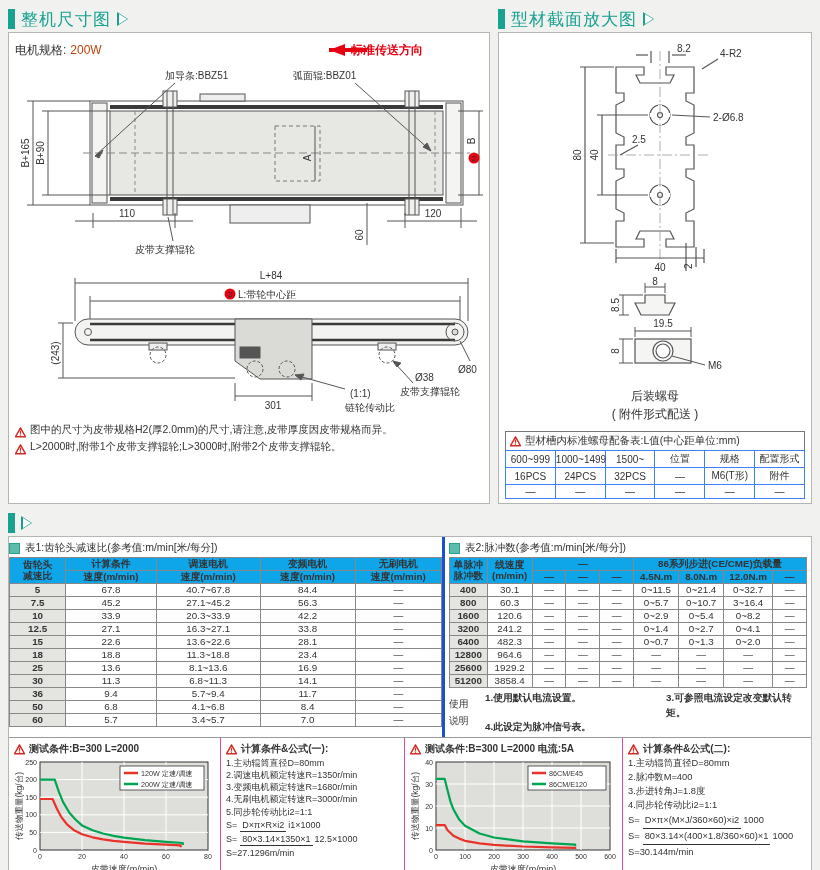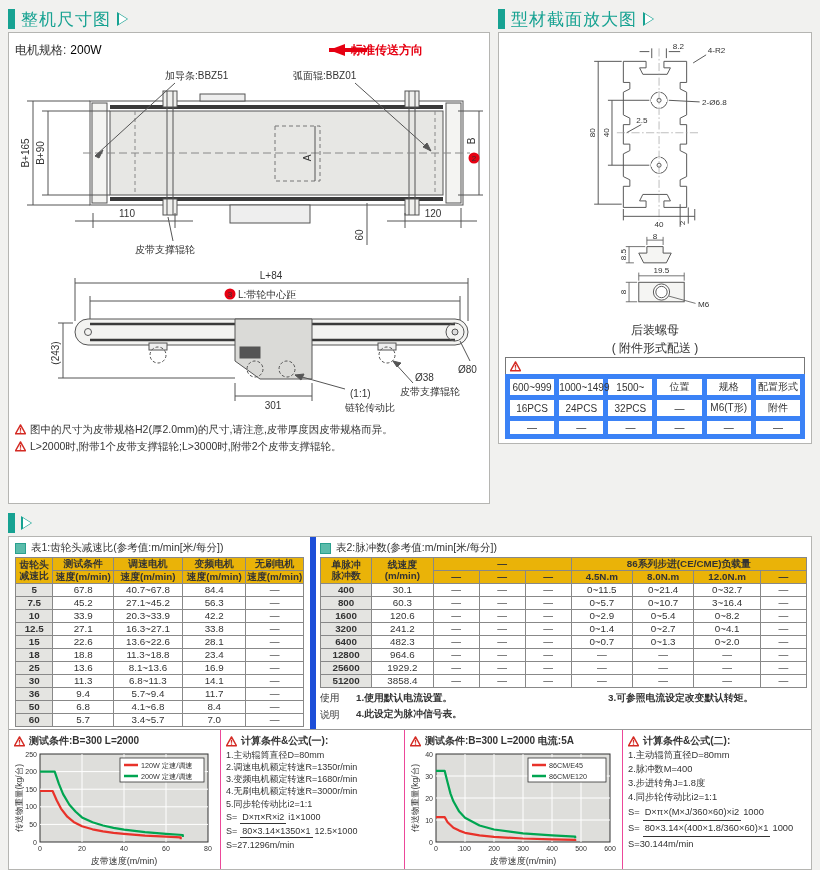--- a/index.html
+++ b/index.html
@@ -8,45 +8,45 @@
   .top-row { display:flex; gap:8px; }
   .col-left { width:482px; }
   .col-right { flex:1; }
   .sec-header { display:flex; align-items:center; height:26px; gap:6px; }
   .sec-bar { width:7px; height:20px; background:#17a292; }
   .sec-title { color:#17a292; font-weight:normal; font-size:17px; letter-spacing:1px; }
   .sec-arrow { width:0; height:0; border-left:11px solid #17a292; border-top:7px solid transparent; border-bottom:7px solid transparent; position:relative; }
   .sec-arrow:after { content:""; position:absolute; left:-9px; top:-5px; width:0; height:0; border-left:8px solid #fff; border-top:5px solid transparent; border-bottom:5px solid transparent; }
   .panel { background:#fff; border:1px solid #b5b5b2; }
   .panel-left { height:472px; padding:4px 6px; display:flex; flex-direction:column; }
-  .panel-right { height:412px; padding:4px 6px; display:flex; flex-direction:column; align-items:center; }
+  .panel-right { height:472px; padding:4px 6px; display:flex; flex-direction:column; align-items:center; }
   .motor-row { display:flex; align-items:center; height:26px; font-size:12px; }
-  .motor-val { color:#000000; margin-left:4px; }
+  .motor-val { color:#c2410c; margin-left:4px; }
   .dir { margin-left:auto; margin-right:60px; display:flex; align-items:center; gap:6px; color:#e60012; font-weight:bold; font-size:12px; }
   .dir-arrow { width:0;height:0;border-right:16px solid #e60012;border-top:6px solid transparent;border-bottom:6px solid transparent; position:relative;}
   .dir-arrow:after{content:"";position:absolute;left:0;top:-2px;width:38px;height:4px;background:#e60012;}
   svg text { font-family:"Liberation Sans", sans-serif; fill:#333; }
   .notes { font-size:10.5px; line-height:1.6; margin-top:2px; }
-  .note-line { display:flex; align-items:center; gap:4px; }
+  .note-line { display:flex; align-items:flex-end; gap:4px; }
   .warn { flex:0 0 auto; margin-top:1px; }
   .nut-caption { text-align:center; font-size:12px; line-height:1.5; }
   .nut-table-wrap { width:100%; margin-top:auto; font-size:10px; }
   .nut-title { display:flex; gap:4px; align-items:center; border:1px solid #777; border-bottom:none; padding:2px 4px; font-size:10.5px; }
   table.grid { border-collapse:collapse; width:100%; table-layout:fixed; }
-  table.grid td, table.grid th { border:5px solid #3b82f6; text-align:center; font-weight:normal; padding:1px 0; font-size:10px; }
+  table.grid td, table.grid th { border:1px solid #3b82f6; text-align:center; font-weight:normal; padding:1px 0; font-size:10px; }
   .bottom-header { margin-top:6px; }
   .bottom-panel { background:#fff; border:1px solid #b5b5b2; }
   .tables-row { display:flex; }
-  .t1-block { width:307px; border-right:6px solid #1d4ed8; padding:2px 6px; }
+  .t1-block { width:436px; border-right:3px solid #1d4ed8; padding:2px 0; }
   .t2-block { flex:1; padding:2px 4px; display:flex; flex-direction:column; }
   .tbl-title { display:flex; align-items:center; gap:5px; font-size:10.5px; height:18px; }
   .tbl-icon { width:11px; height:11px; background:#5bbcab; border:1px solid #2aa08f; }
   table.dt { border-collapse:collapse; width:100%; table-layout:fixed; }
   table.dt td, table.dt th { border:1px solid #888; font-size:9.8px; text-align:center; padding:0; height:13px; font-weight:normal; line-height:1.1; }
-  table.dt .hd { background:#eab308; font-weight:bold; }
+  table.dt .hd { background:#0ea5e9; font-weight:bold; }
   table.dt .rowhd { background:#e4e4e1; font-weight:bold; }
   .usage { display:flex; font-size:9.8px; margin-top:3px; line-height:1.5; }
   .usage-label { width:36px; display:flex; flex-direction:column; justify-content:center; gap:2px; }
   .usage-notes { flex:1; display:grid; grid-template-columns:55% 45%; column-gap:4px;font-weight:bold; }
   .charts-row { display:flex; border-top:1px solid #999; height:140px; }
   .cell { padding:3px 5px; border-right:1px solid #ec4899; }
   .cell:last-child { border-right:none; }
   .c-chart1 { width:212px; } .c-f1 { width:184px; } .c-chart2 { width:218px; } .c-f2 { flex:1; }
   .cond { display:flex; align-items:center; gap:4px; font-size:10px; font-weight:bold; height:15px; }
   .fbody { font-size:9px; line-height:1.35; margin-top:1px; }
@@ -312,20 +312,21 @@
         <div class="nut-caption">
           <div>后装螺母</div>
           <div>( 附件形式配送 )</div>
         </div>
 
         <div class="nut-table-wrap">
           <div class="nut-title">
             <svg class="warn" width="11" height="11">
                 <use href="#warn-sym"></use>
               </svg>
+            <span>型材槽内标准螺母配备表:L值(中心距单位:mm)</span>
           </div>
           <table class="grid">
               <thead>
                 <tr>
                   <th>600~999</th>
                   <th>1000~1499</th>
                   <th>1500~</th>
                   <th>位置</th>
                   <th>规格</th>
                   <th>配置形式</th>
@@ -373,21 +374,21 @@
               <col style="width:13%">
               <col style="width:21%">
               <col style="width:24%">
               <col style="width:22%">
               <col style="width:20%">
             </colgroup>
           <thead id="t1-head">
               <tr>
                 <th class="hd" rowspan="2" style="white-space:pre-line">齿轮头
 减速比</th>
-                <th class="hd">测试条件</th>
+                <th class="hd">计算条件</th>
                 <th class="hd">调速电机</th>
                 <th class="hd">变频电机</th>
                 <th class="hd">无刷电机</th>
               </tr>
               <tr>
                 <th class="hd">速度(m/min)</th>
                 <th class="hd">速度(m/min)</th>
                 <th class="hd">速度(m/min)</th>
                 <th class="hd">速度(m/min)</th>
               </tr>

